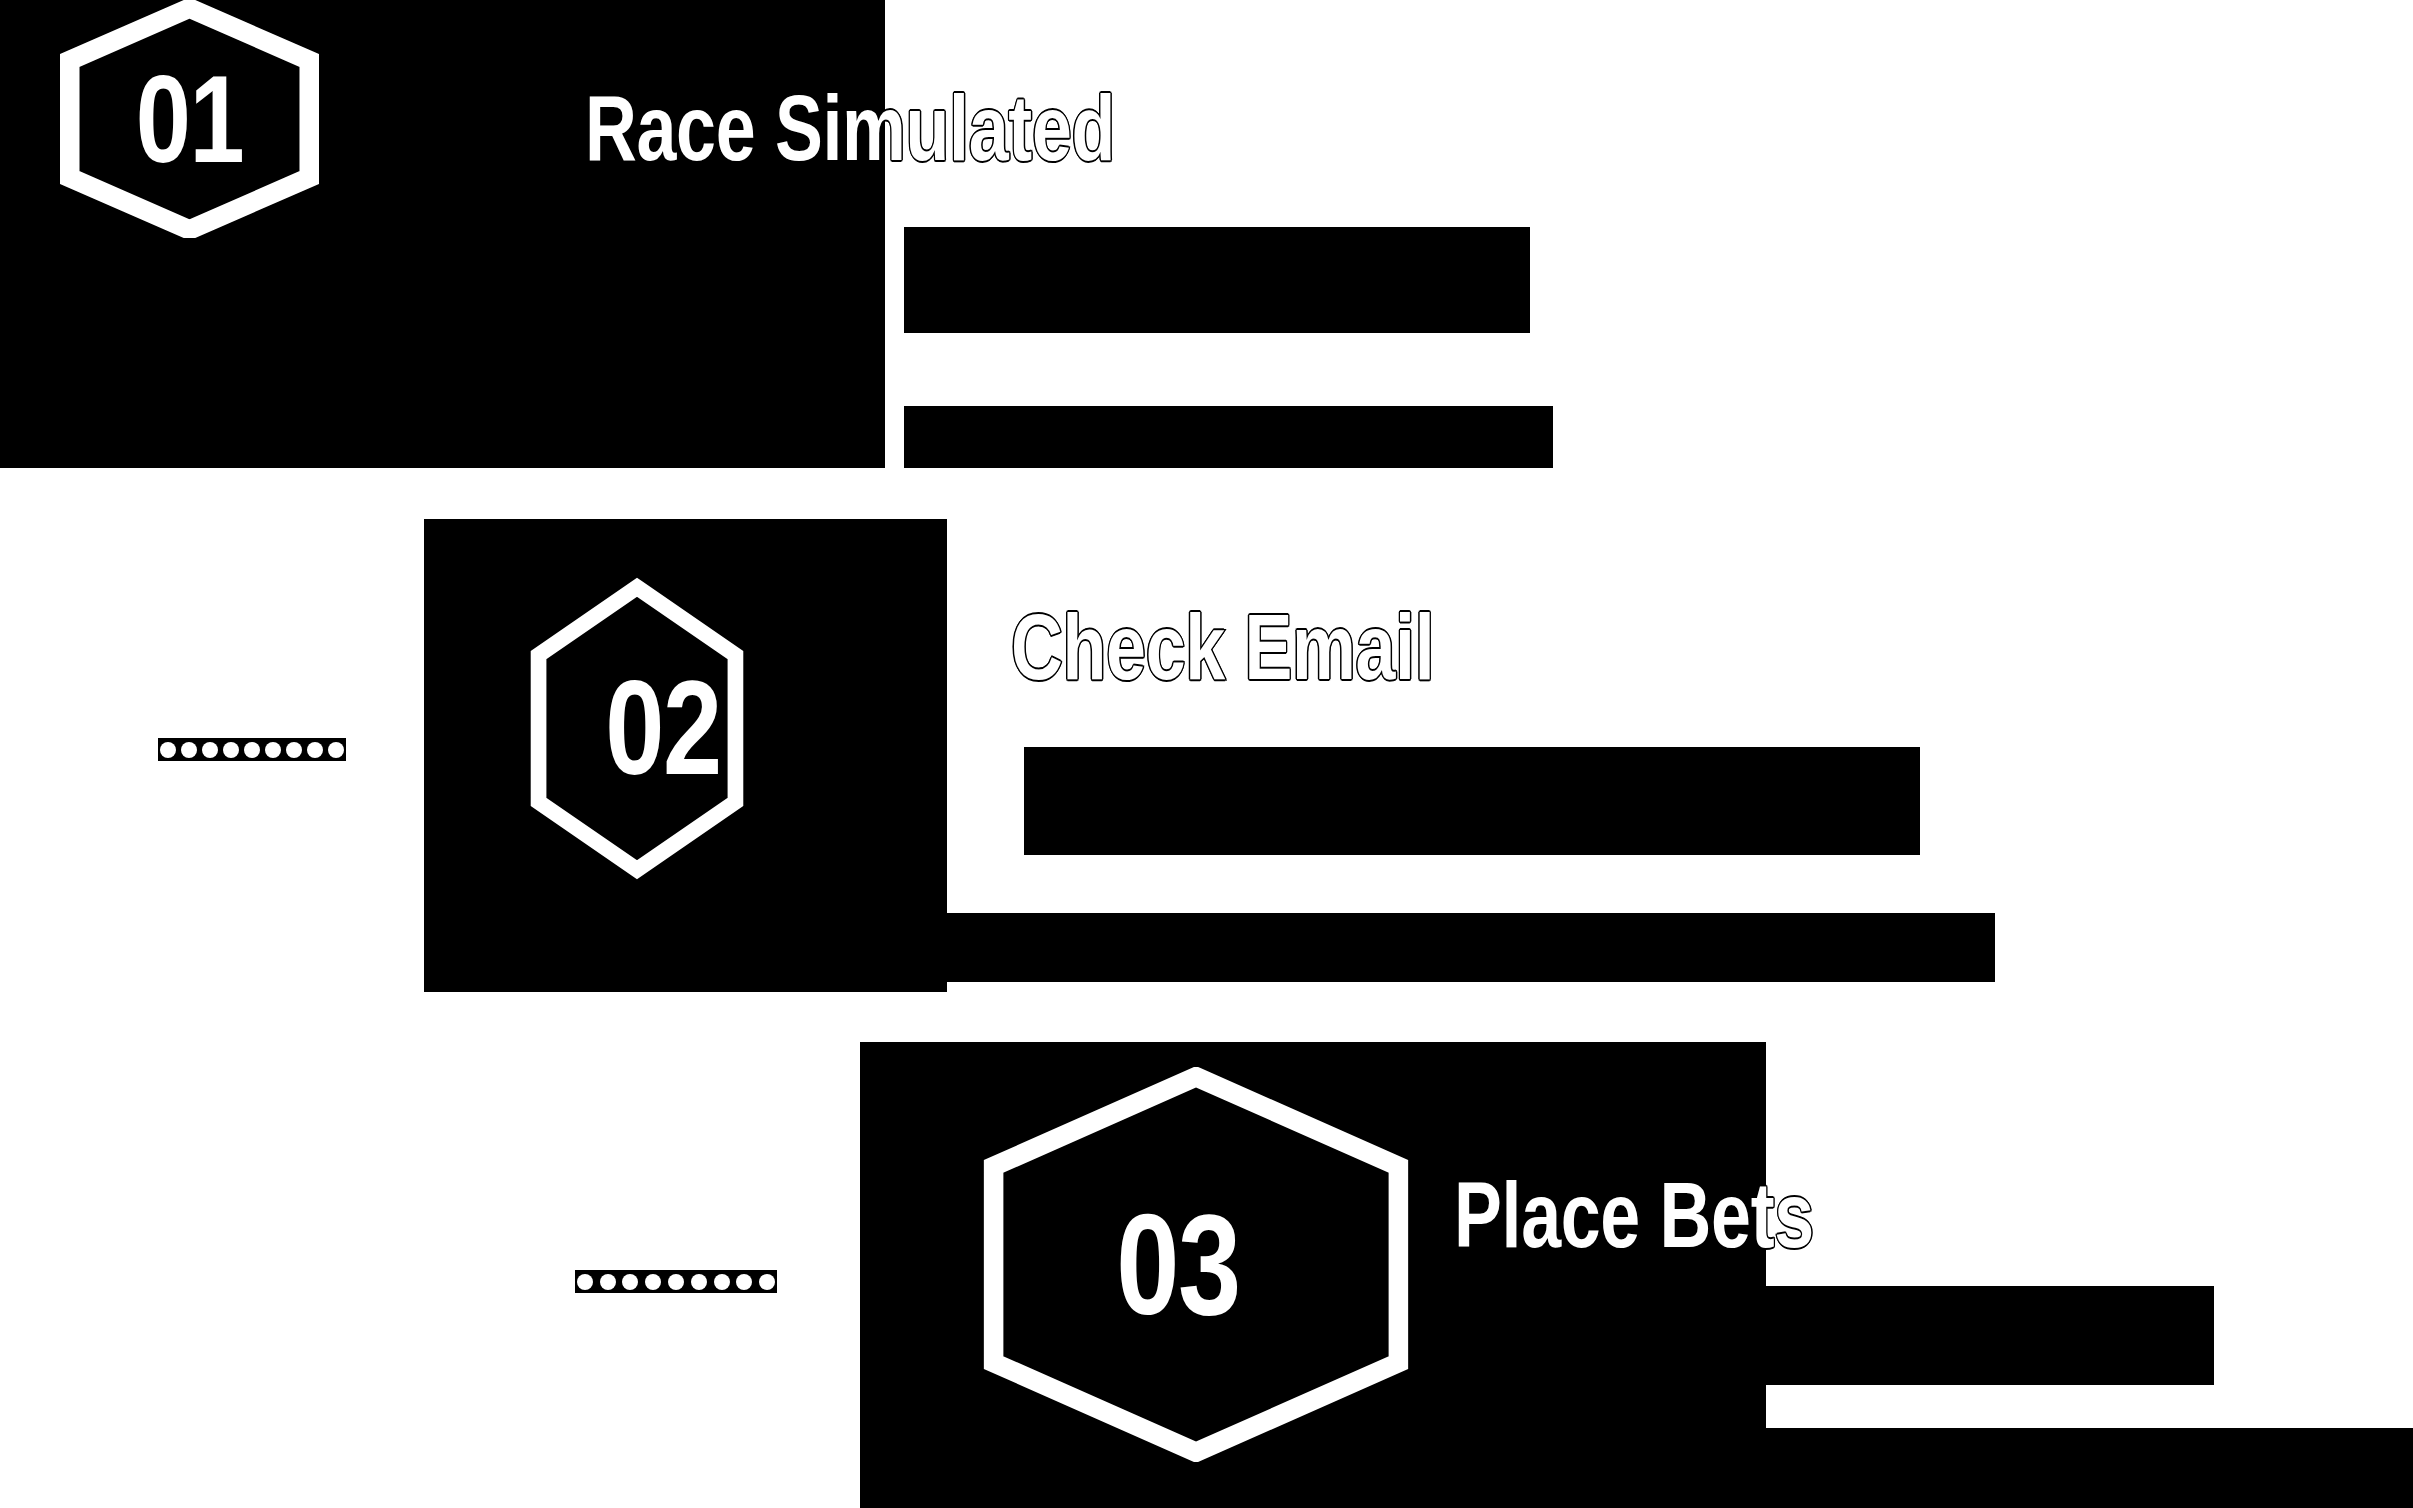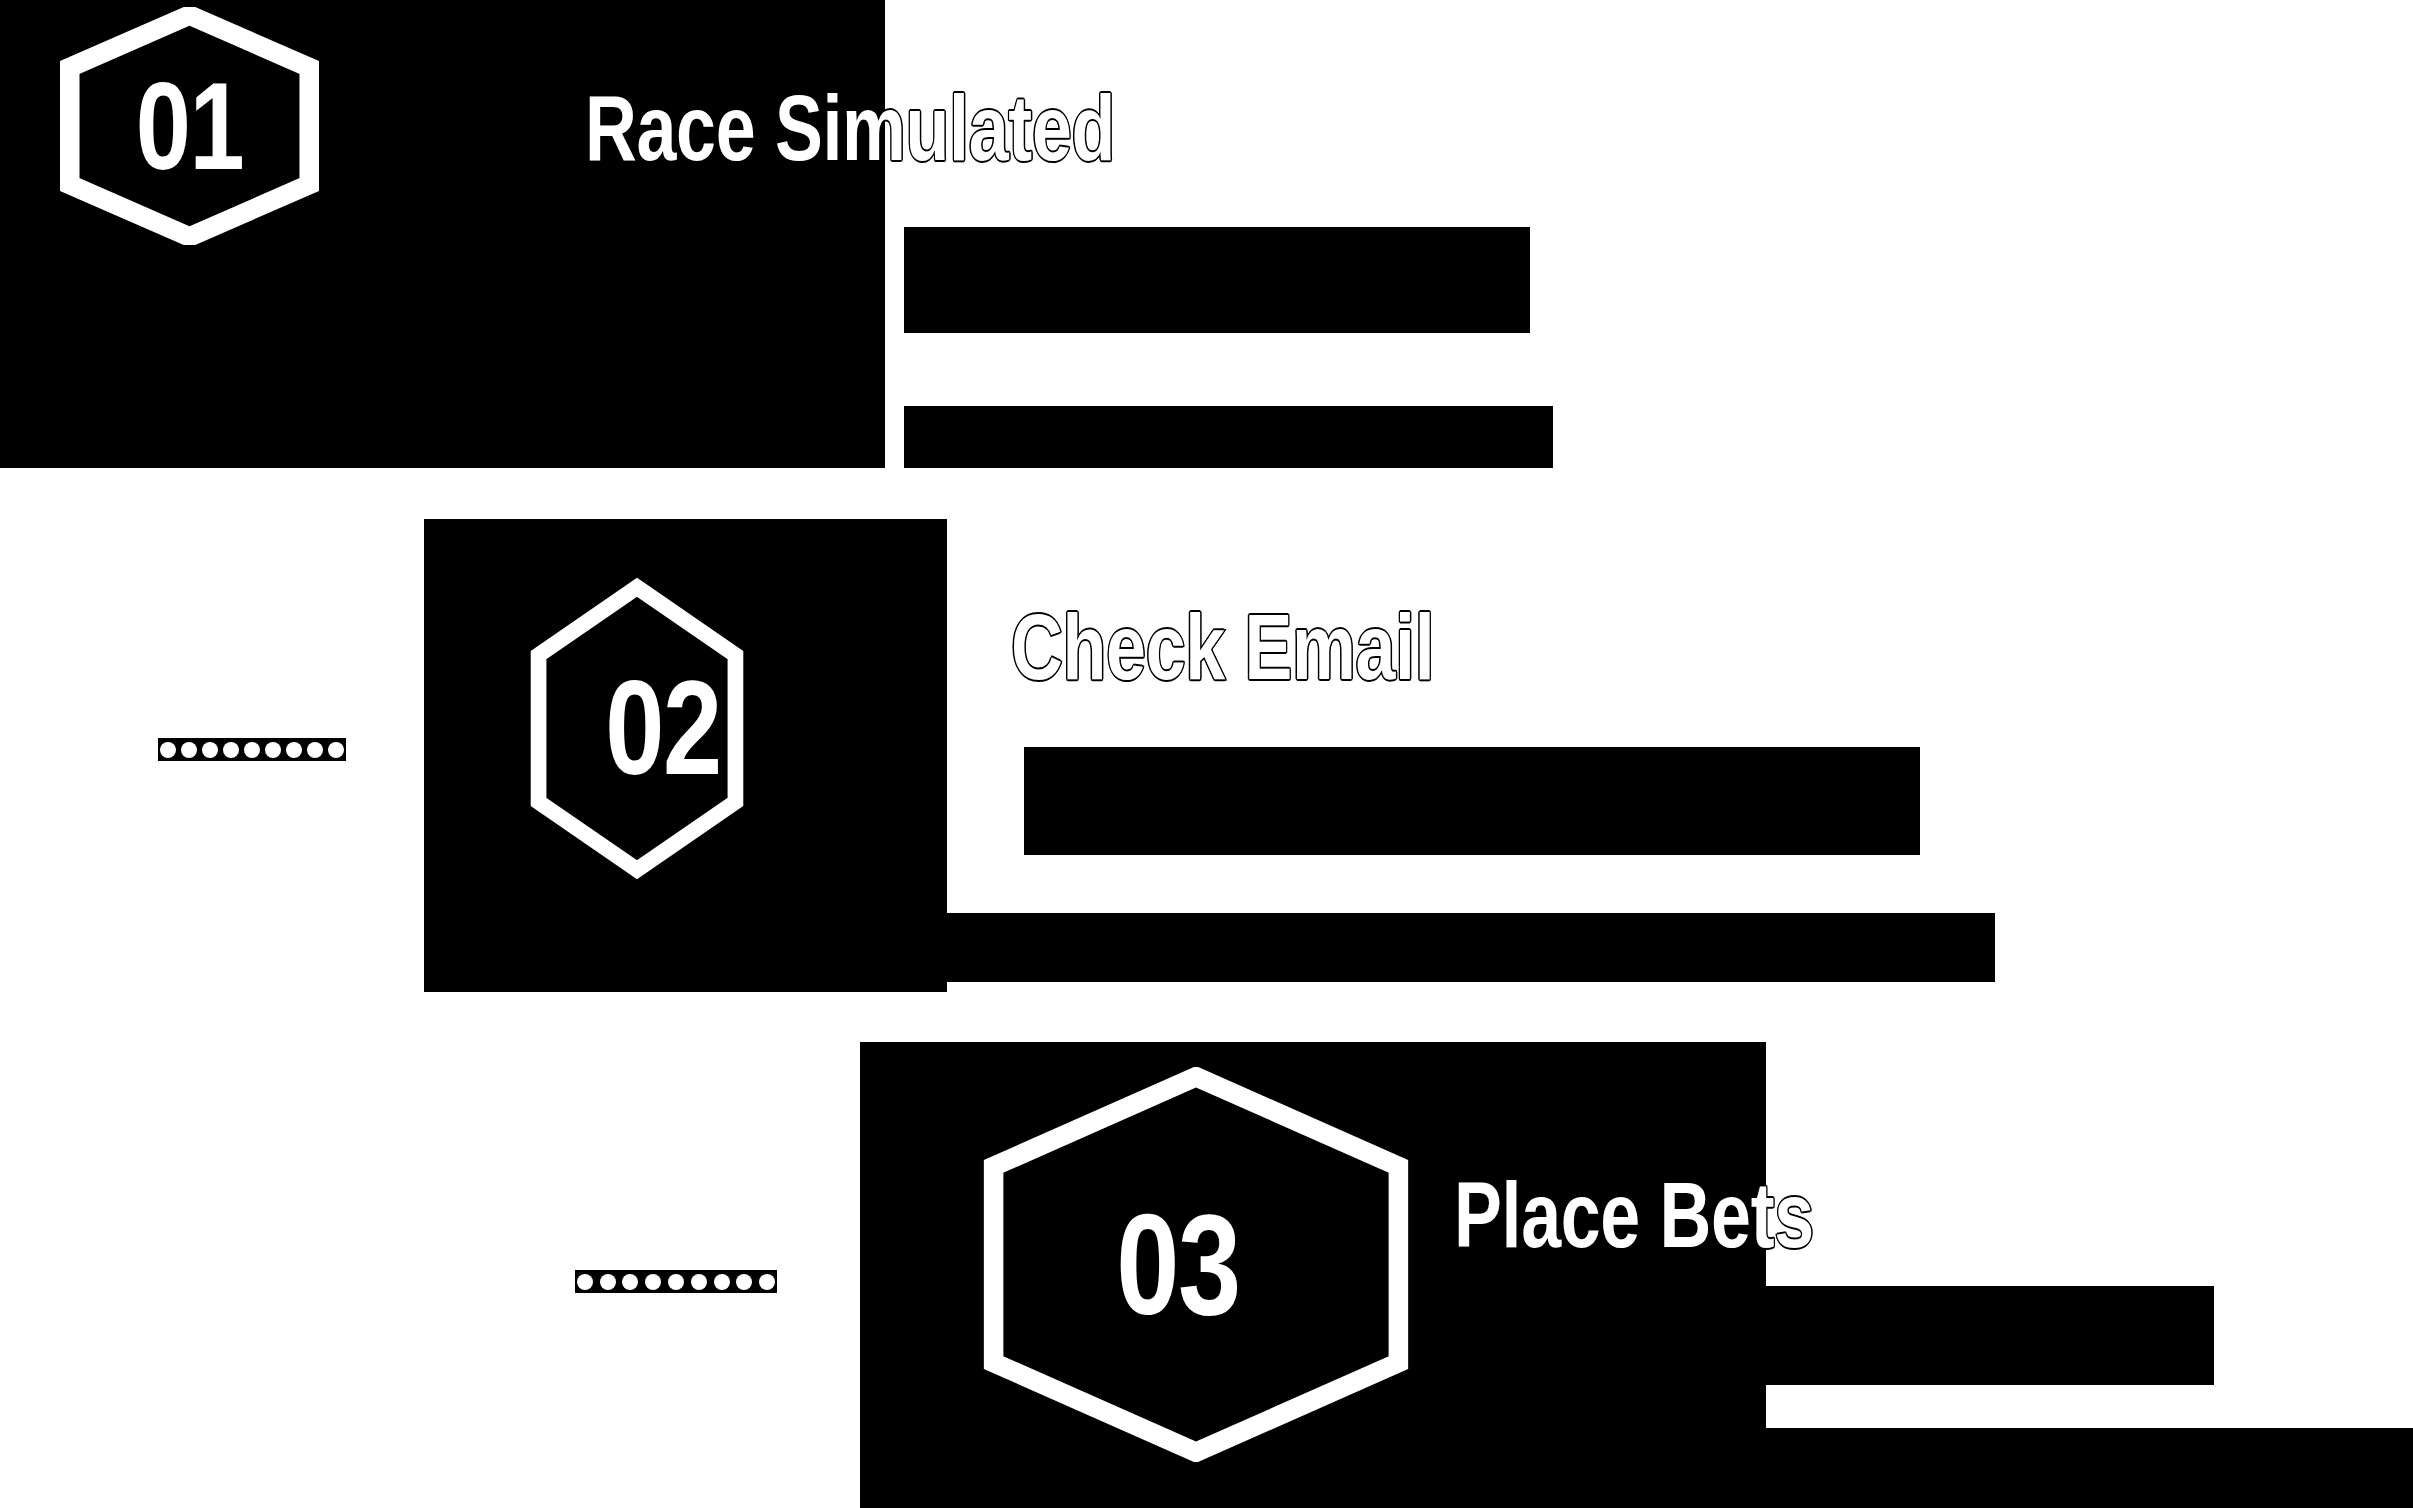--- a/index.html
+++ b/index.html
@@ -65,21 +65,21 @@
 
 <div class="stage">
 
   <section class="step">
 
     <div class="plate" style="left:0px;top:0px;width:885px;height:468px;"></div>
 
     <div class="bar" style="left:904px;top:227px;width:626px;height:106px;"></div>
     <div class="bar" style="left:904px;top:406px;width:649px;height:62px;"></div>
 
-    <div class="hex" style="left:60px;top:7px;width:259px;height:238px;">
+    <div class="hex" style="left:60px;top:0;width:259px;height:238px;">
       <svg viewBox="0 0 292 268" aria-hidden="true">
         <polygon points="146,9 281,68 281,200 146,259 11,200 11,68" fill="none" stroke="#ffffff" stroke-width="22" transform="translate(0,0) scale(1,1)" style="transform-box:fill-box;transform-origin:center;"></polygon>
       </svg>
       <span class="hex-number" style="position:absolute;left:0;top:0;width:259px;height:238px;
                    display:flex;align-items:center;justify-content:center;
                    color:#ffffff;font-family:'Liberation Sans Narrow','Liberation Sans',sans-serif;
                    font-weight:bold;font-size:124px;line-height:1;
                    transform:scaleX(0.8);transform-origin:center;letter-spacing:-1.8px;">01</span>
     </div>
 

